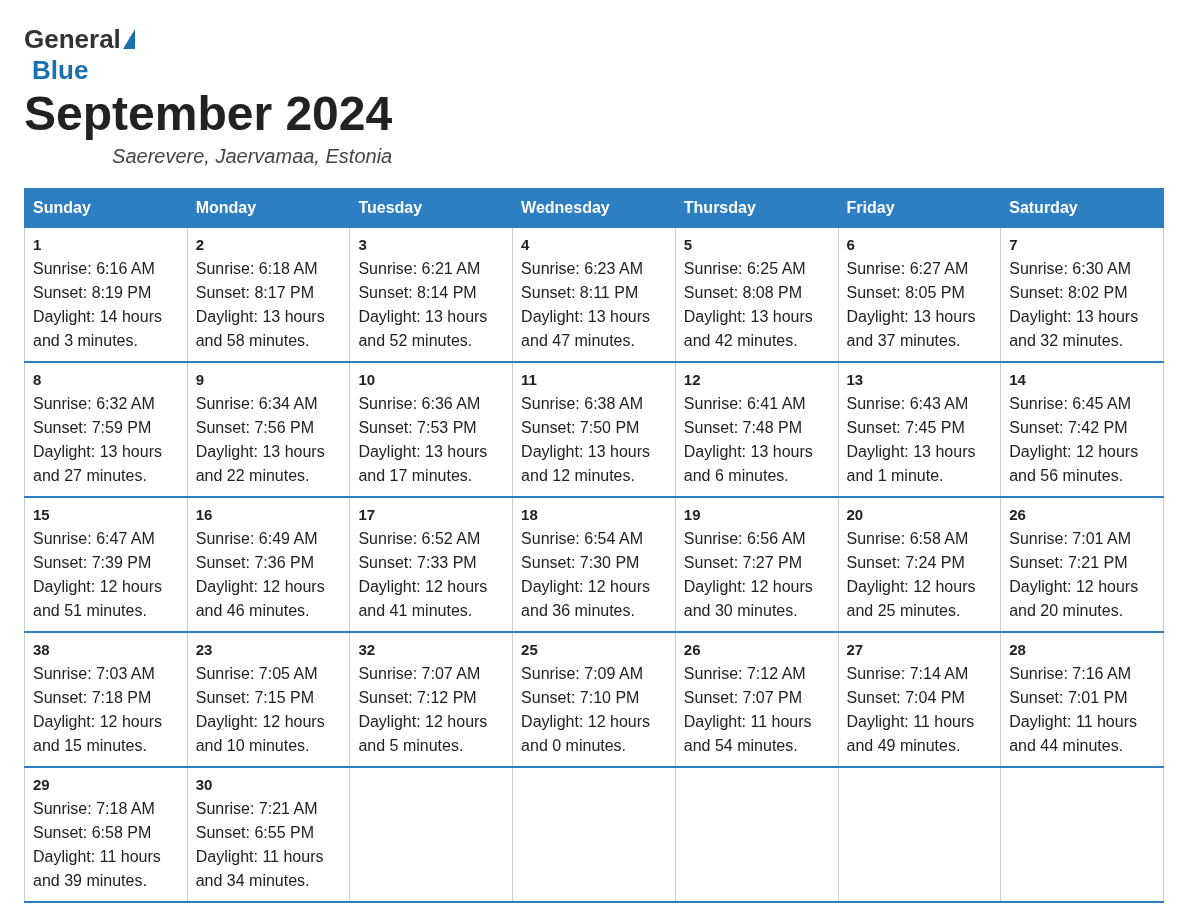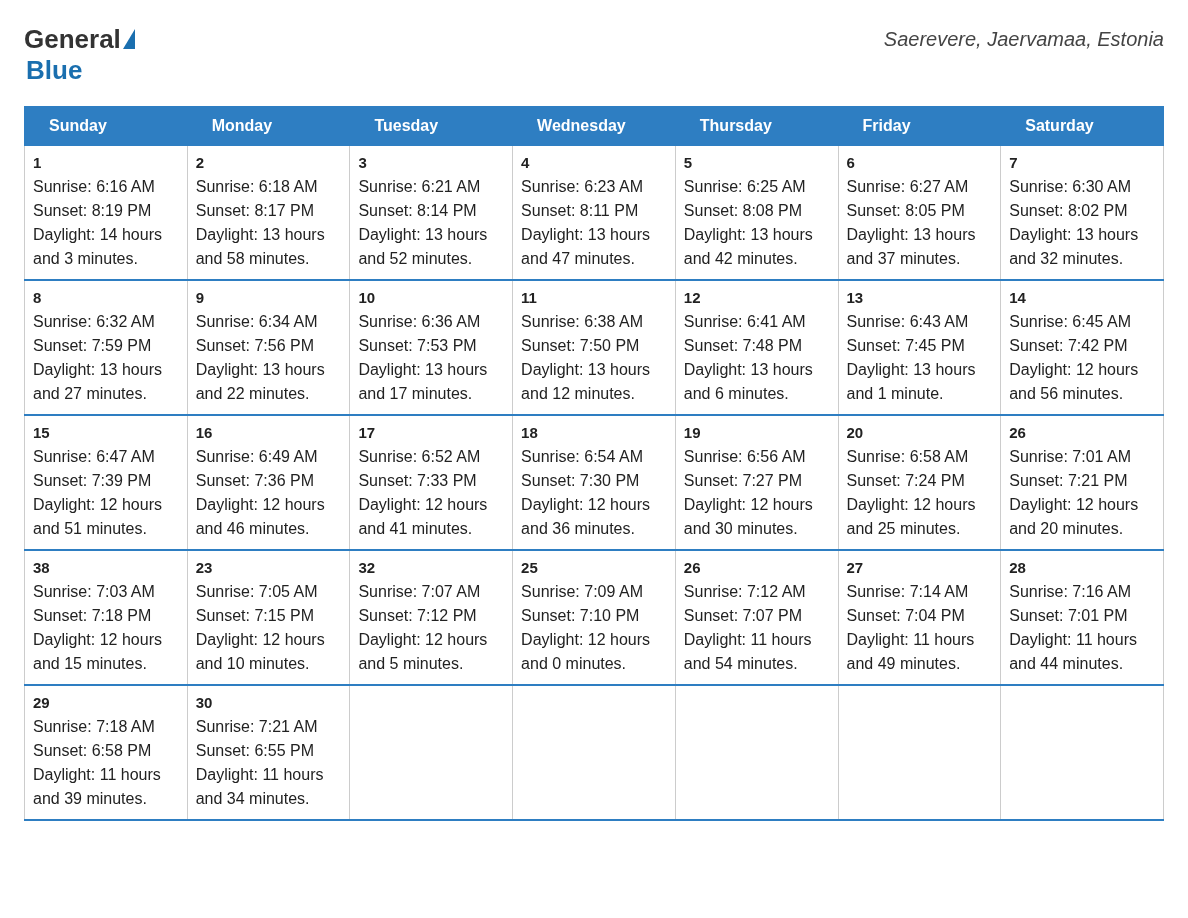--- a/index.html
+++ b/index.html
@@ -8,20 +8,21 @@
       background: #fff;
       padding: 24px;
       width: 1188px;
       min-height: 918px;
     }
     .header {
       display: flex;
       justify-content: space-between;
       align-items: flex-start;
       margin-bottom: 20px;
+      flex-direction: column;
     }
     .logo {
       display: flex;
       flex-direction: column;
       align-items: flex-start;
     }
     .logo-text {
       display: flex;
       align-items: center;
       font-size: 26px;
@@ -53,21 +54,21 @@
       margin-top: 4px;
       font-style: italic;
     }
     .calendar {
       width: 100%;
       border-collapse: collapse;
     }
     .calendar thead tr th {
       background-color: #2e7ec2;
       color: #fff;
-      padding: 10px 24px;
+      padding: 10px 8px;
       text-align: left;
       font-size: 16px;
       border: 1px solid #2e7ec2;
     }
     .calendar tbody tr td {
       vertical-align: top;
       padding: 8px 8px;
       border: 1px solid #ccc;
       width: 14.28%;
       font-size: 13px;
@@ -95,25 +96,26 @@
 </head>
 <body>
 
 <div class="header">
   <div class="logo">
     <div class="logo-text">
       <span class="logo-general">General</span>
       <span class="logo-triangle"></span>
       <br>
     </div>
-    <div style="margin-left:2px;">
+    <div style="margin-left:8px;">
       <span class="logo-blue" style="font-size:26px; font-weight:bold;">Blue</span>
     </div>
   </div>
   <div class="title-block">
+    <div class="month-title">September 2024</div>
     <div class="location-title">Saerevere, Jaervamaa, Estonia</div>
   </div>
 </div>
 
 <table class="calendar">
   <thead>
     <tr>
       <th>Sunday</th>
       <th>Monday</th>
       <th>Tuesday</th>

